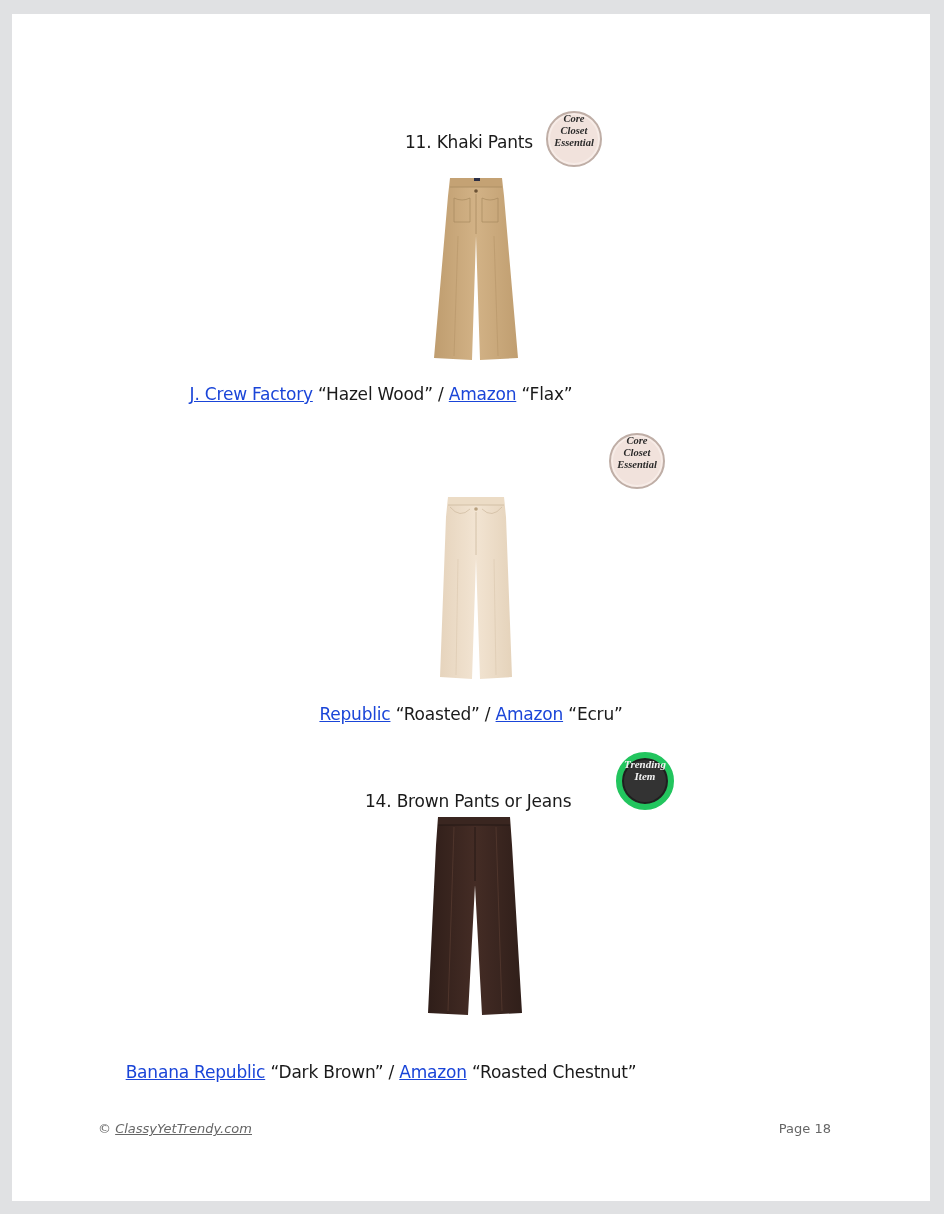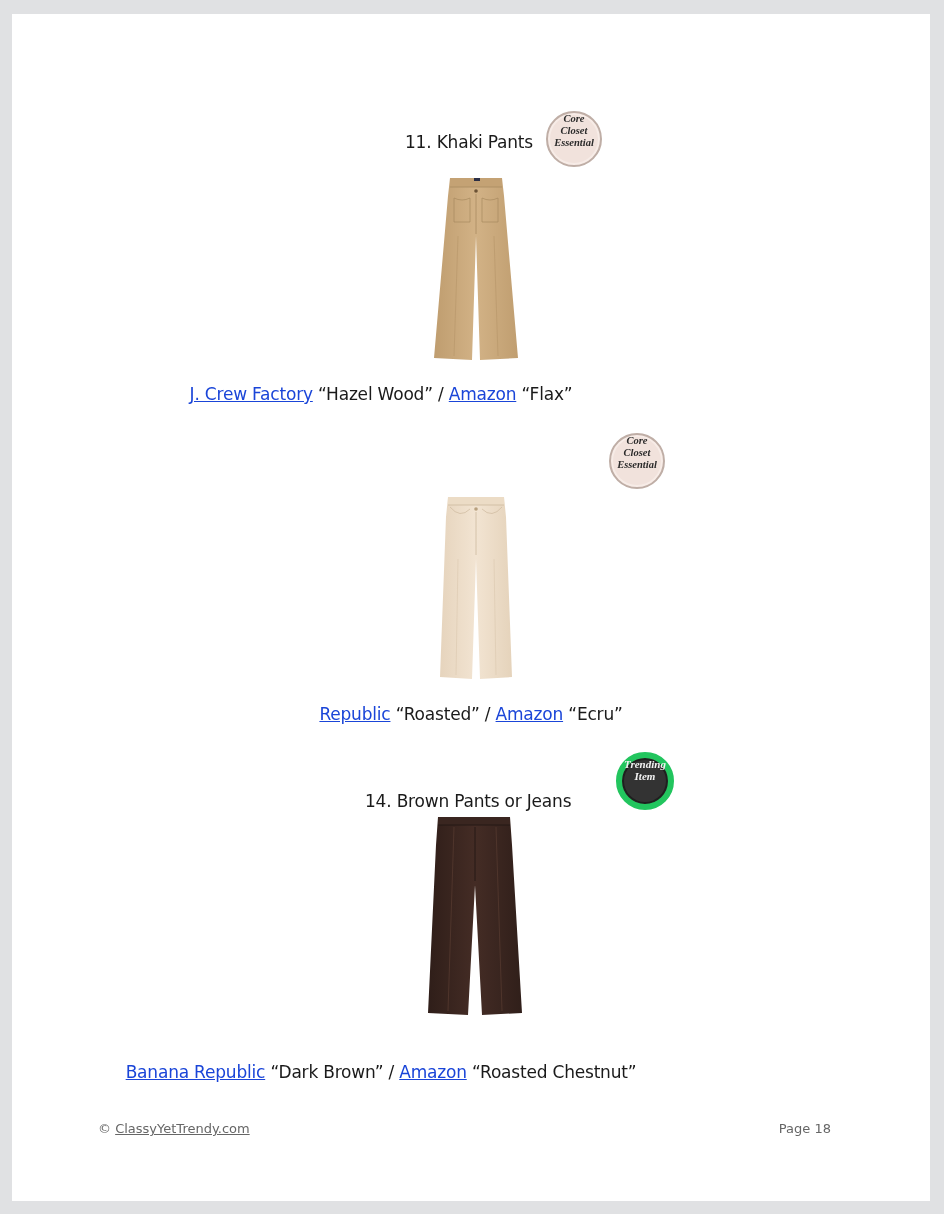--- a/index.html
+++ b/index.html
@@ -63,21 +63,21 @@
     .line a {
       color: #1a45d8;
       text-decoration: underline;
       cursor: pointer;
     }
     .footer {
       font-size: 13px;
       color: #666666;
       white-space: nowrap;
     }
-    .footer a { color: #666666; text-decoration: underline; }
+    .footer a { color: #666666; text-decoration: underline; font-style: italic; }
     svg { display: block; }
   </style>
 </head>
 <body>
 
 <div class="page">
 
   <div class="abs heading" style="left:393px; top:118px;">11. Khaki Pants</div>
   <div class="badge core" style="left:534px; top:97px;">
     <div>

